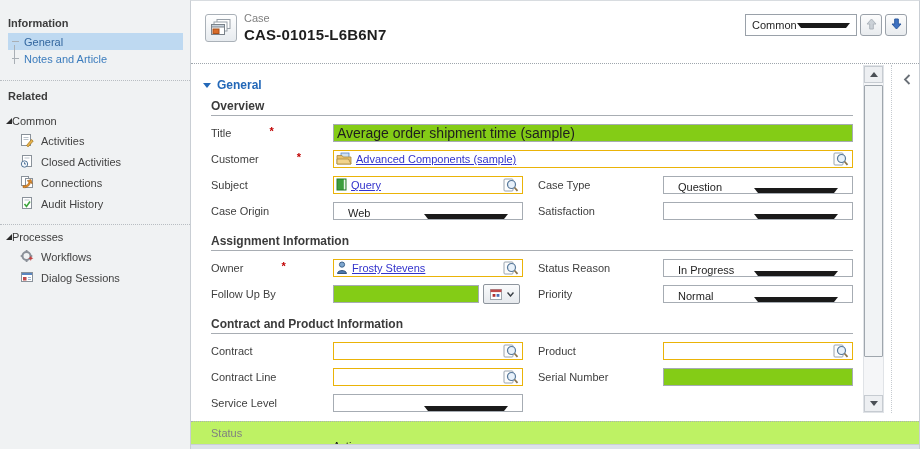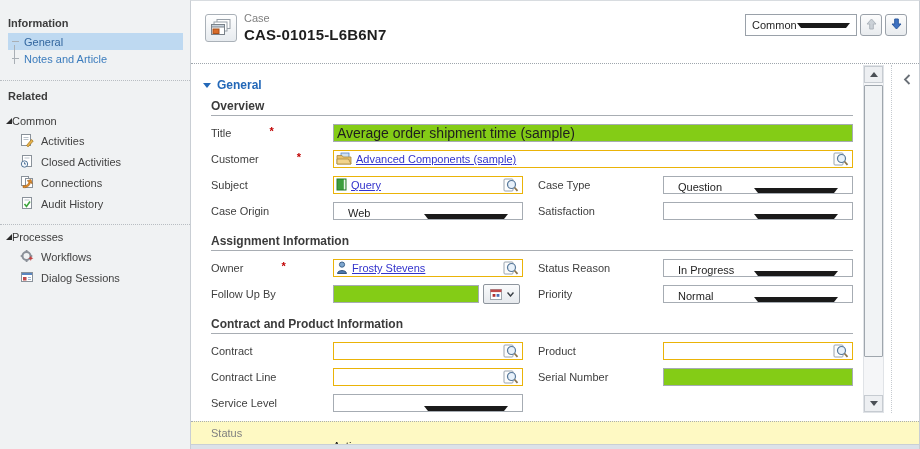--- a/index.html
+++ b/index.html
@@ -57,21 +57,21 @@
   .vscroll { position:absolute; left:672px; top:64px; width:21px; height:348px; background:#f5f6f8; border:1px solid #e0e3e7; }
   .vs-btn { position:absolute; left:0; width:19px; height:17px; background:#edeff2; border:1px solid #c6cbd1; display:flex; align-items:center; justify-content:center; cursor:pointer; }
   .vs-up { top:0; } .vs-down { bottom:0; }
   .vs-tri-up { width:0; height:0; border-left:4px solid transparent; border-right:4px solid transparent; border-bottom:5px solid #4a4f55; }
   .vs-tri-down { width:0; height:0; border-left:4px solid transparent; border-right:4px solid transparent; border-top:5px solid #4a4f55; }
   .vs-thumb { position:absolute; left:0; top:19px; width:19px; height:272px; background:#f1f3f5; border:1px solid #9fa6ad; border-radius:1px; cursor:pointer; }
   .rp-border { position:absolute; left:700px; top:64px; height:348px; border-left:1px dotted #c6cbd0; }
   .collapse-btn { position:absolute; left:708px; top:70px; width:16px; height:16px; display:flex; align-items:center; justify-content:center; cursor:pointer; }
 
   
-  .footer { position:absolute; left:0; right:0; top:420px; height:23px; background:#fef9c3; border-top:1px dotted #a8adb3; }
+  .footer { position:absolute; left:0; right:0; top:420px; height:23px; background:#bef264; border-top:1px dotted #a8adb3; }
   .footer .st-lbl { position:absolute; left:20px; top:5px; color:#808080; }
   .footer .st-val { position:absolute; left:142px; top:18px; font-weight:normal; color:#1a1a1a; }
   .bottom-strip { position:absolute; left:0; right:0; top:443px; height:6px; background:#dce2e9; border-top:1px solid #c9cfd6; }
 </style>
 </head>
 <body>
 
 <div class="sidebar">
   <div class="side-hdr">Information</div>
   <div class="tree-vline"></div>

